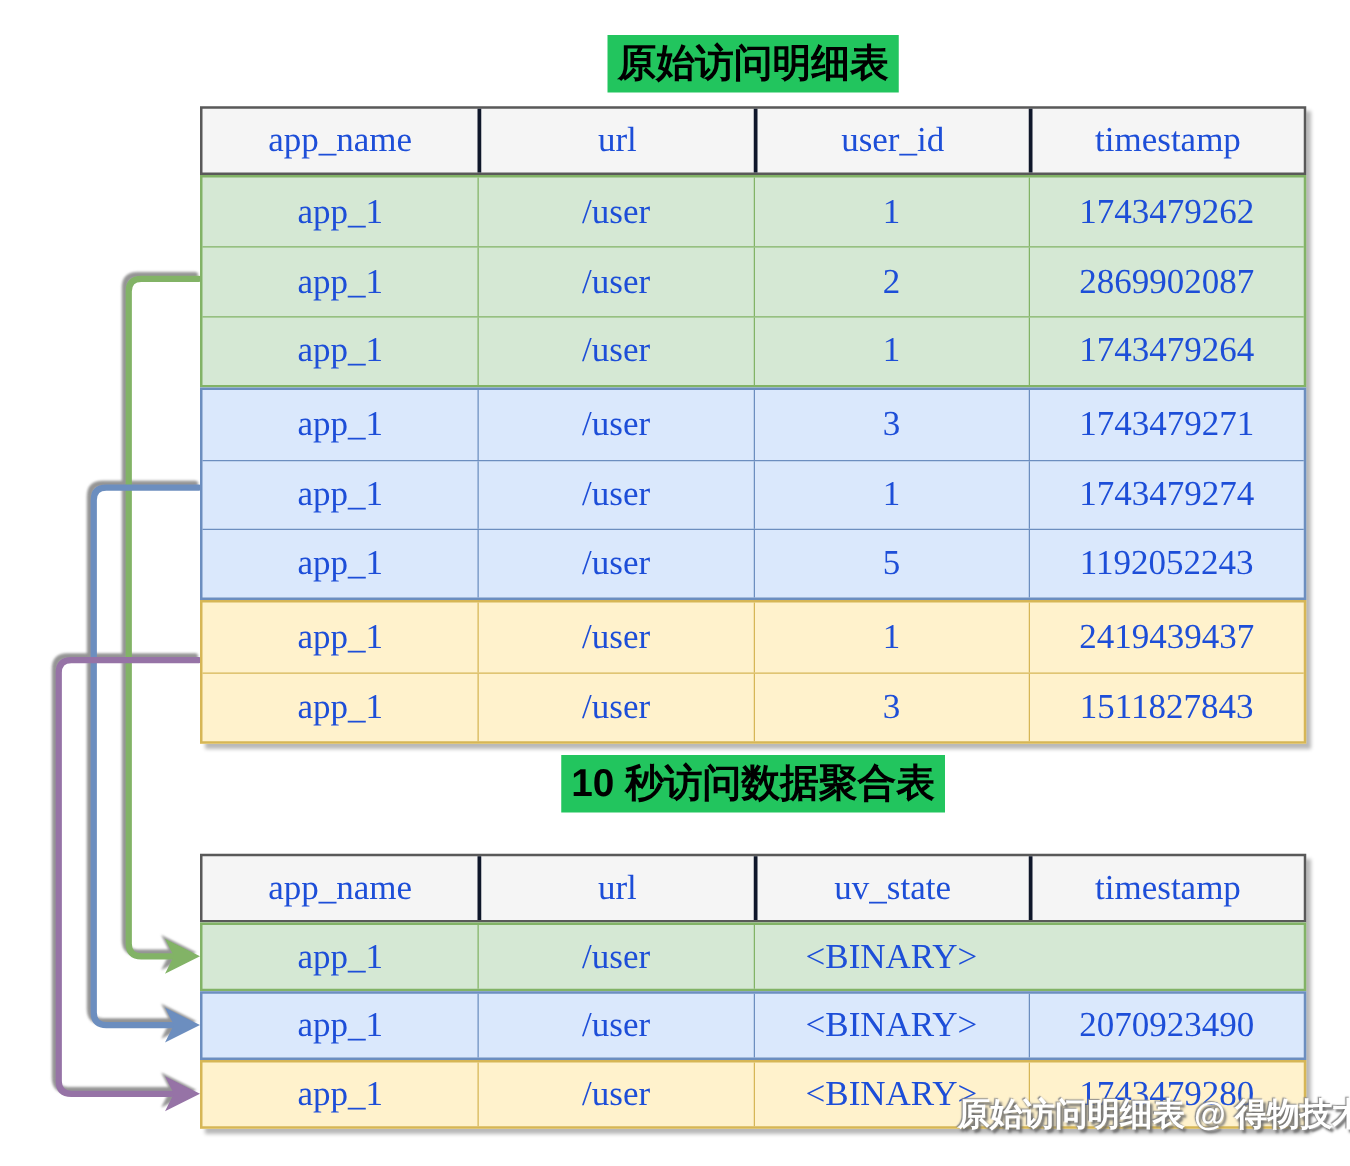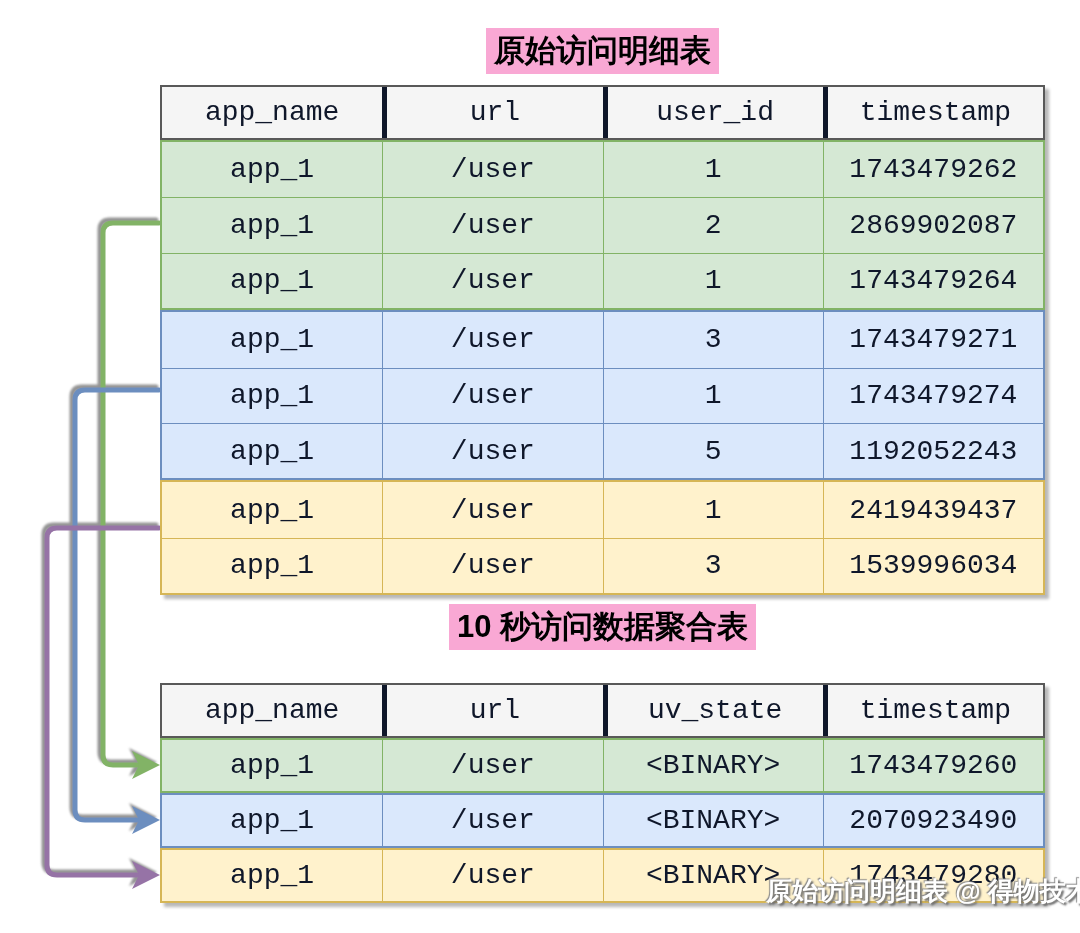--- a/index.html
+++ b/index.html
@@ -1,29 +1,29 @@
 <!DOCTYPE html>
 <html><head>
 <meta charset="utf-8">
 <style>
   html,body{margin:0;padding:0;background:#ffffff;}
   .diagram{position:relative;width:1080px;height:933px;background:#ffffff;overflow:hidden;
            font-family:"Liberation Sans",sans-serif;}
   .title{position:absolute;left:160px;width:885px;text-align:center;font-weight:bold;
          font-size:31px;color:#000;}
-  .title span{background:#f9a8d4;padding:2px 8px;display:inline-block;}
+  .title span{background:#22c55e;padding:2px 8px;display:inline-block;}
   .dtable{position:absolute;left:160px;width:885px;box-sizing:border-box;
           box-shadow:4px 4px 3px rgba(0,0,0,0.28);}
   .thead,.trow{display:grid;grid-template-columns:repeat(4,1fr);box-sizing:border-box;}
   .thead{height:55px;background:#f5f5f5;border:2px solid #595959;}
   .tgroup{box-sizing:border-box;border:2px solid;}
   .cell{display:flex;align-items:center;justify-content:center;box-sizing:border-box;
-        font-family:Liberation Mono, monospace;font-size:28px;color:#0f172a;
+        font-family:Liberation Serif, serif;font-size:28px;color:#1d4ed8;
         overflow:hidden;white-space:nowrap;}
-  .thead .cell + .cell{border-left:5px solid #0f172a;}
+  .thead .cell + .cell{border-left:3px solid #0f172a;}
   .t1 .trow{height:55.4px;}
   .t2 .trow{height:51px;}
   .trow + .trow{border-top:1px solid;}
   .g-green{background:#d5e8d4;border-color:#82b366;}
   .g-blue{background:#dae8fc;border-color:#6c8ebf;}
   .g-yellow{background:#fff2cc;border-color:#d6b656;}
   .g-green .trow{border-color:#82b366;}  .g-green .cell + .cell{border-left:1px solid #82b366;}
   .g-blue .trow{border-color:#6c8ebf;}   .g-blue .cell + .cell{border-left:1px solid #6c8ebf;}
   .g-yellow .trow{border-color:#d6b656;} .g-yellow .cell + .cell{border-left:1px solid #d6b656;}
   .arrows{position:absolute;left:0;top:0;width:1080px;height:933px;pointer-events:none;}
@@ -106,42 +106,41 @@
       <div class="trow">
         <div class="cell">app_1</div>
         <div class="cell">/user</div>
         <div class="cell">1</div>
         <div class="cell">2419439437</div>
       </div>
       <div class="trow">
         <div class="cell">app_1</div>
         <div class="cell">/user</div>
         <div class="cell">3</div>
-        <div class="cell">1539996034</div>
+        <div class="cell">1511827843</div>
       </div>
     </div>
   </div>
 
   <div class="title" style="top:604px;">
     <span>10 秒访问数据聚合表</span>
   </div>
 
   <div class="dtable t2" style="top:683px;">
     <div class="thead">
       <div class="cell">app_name</div>
       <div class="cell">url</div>
       <div class="cell">uv_state</div>
       <div class="cell">timestamp</div>
     </div>
     <div class="tgroup g-green">
       <div class="trow">
         <div class="cell">app_1</div>
         <div class="cell">/user</div>
         <div class="cell">&lt;BINARY&gt;</div>
-        <div class="cell">1743479260</div>
       </div>
     </div>
     <div class="tgroup g-blue">
       <div class="trow">
         <div class="cell">app_1</div>
         <div class="cell">/user</div>
         <div class="cell">&lt;BINARY&gt;</div>
         <div class="cell">2070923490</div>
       </div>
     </div>

